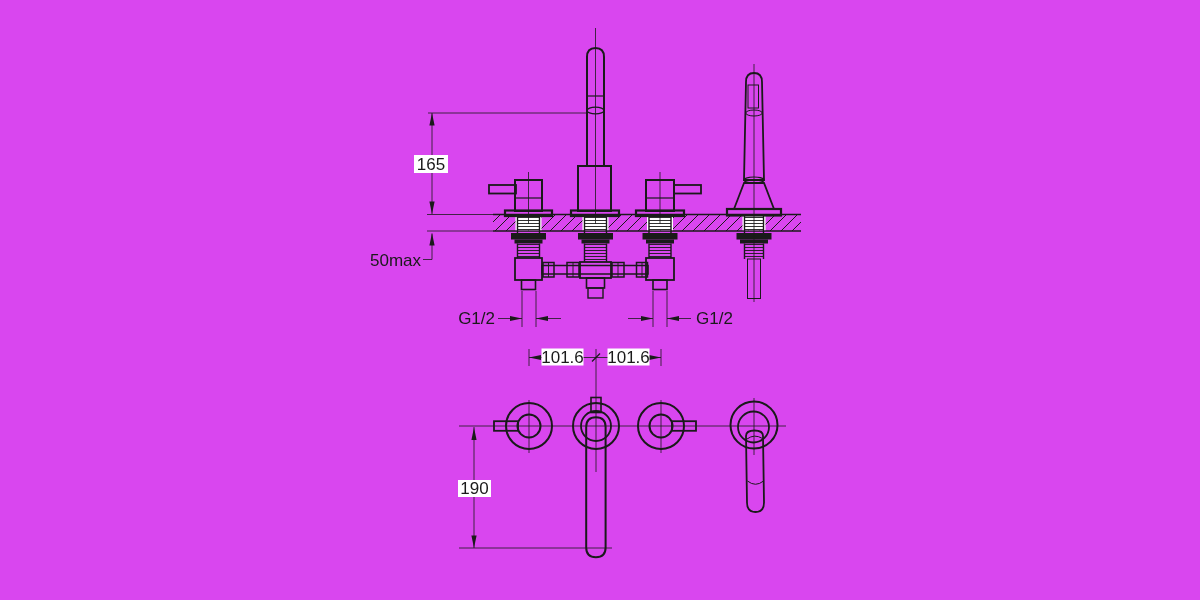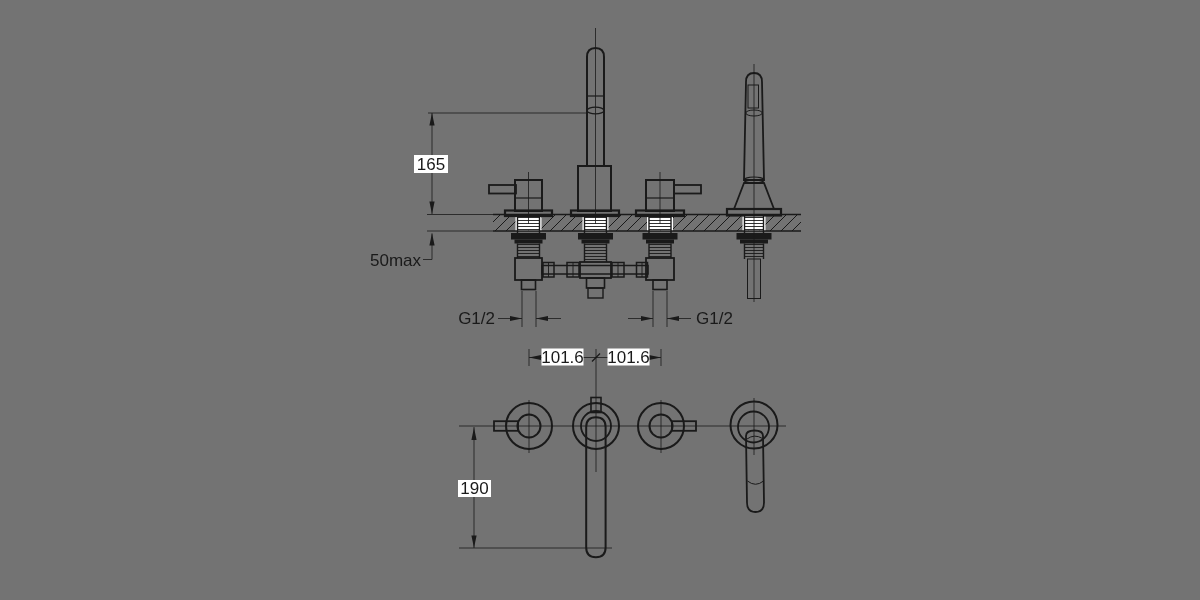--- a/index.html
+++ b/index.html
@@ -1,16 +1,16 @@
 <!DOCTYPE html>
 <html><head>
 <meta charset="utf-8">
 <style>
   html,body{margin:0;padding:0;background:#ffffff;}
-  .page{position:relative;width:1200px;height:600px;background:#737373;overflow:hidden;}
+  .page{position:relative;width:1200px;height:600px;background:#d946ef;overflow:hidden;}
   .dim-text{font:17px "Liberation Sans", sans-serif;fill:#1a1a1a;}
   svg .ln{stroke:#1a1a1a;fill:none;}
 </style>
 </head>
 <body>
 
 <div class="page">
 <svg width="1200" height="600" viewBox="0 0 1200 600">
   <defs>
     <pattern id="hatch" width="11" height="11" patternUnits="userSpaceOnUse">

